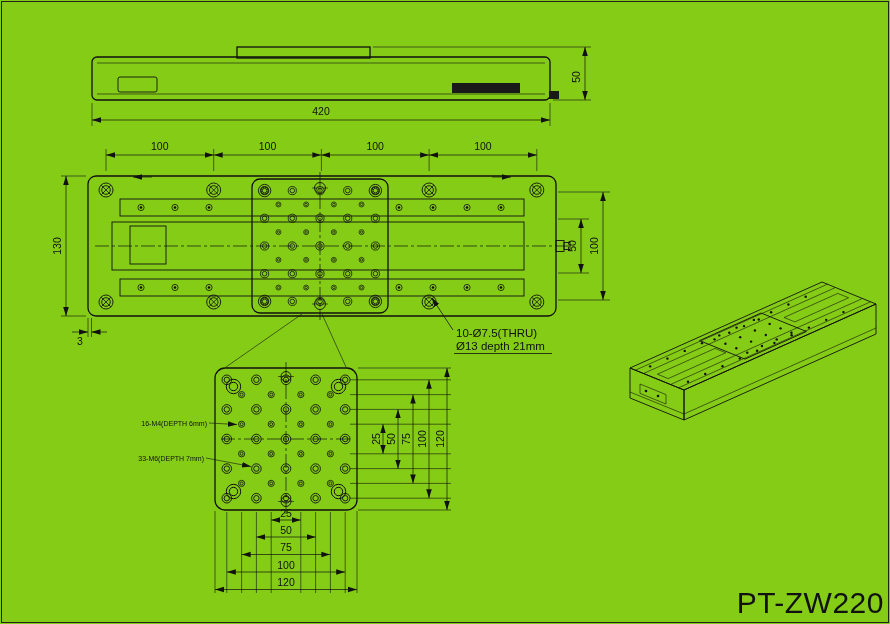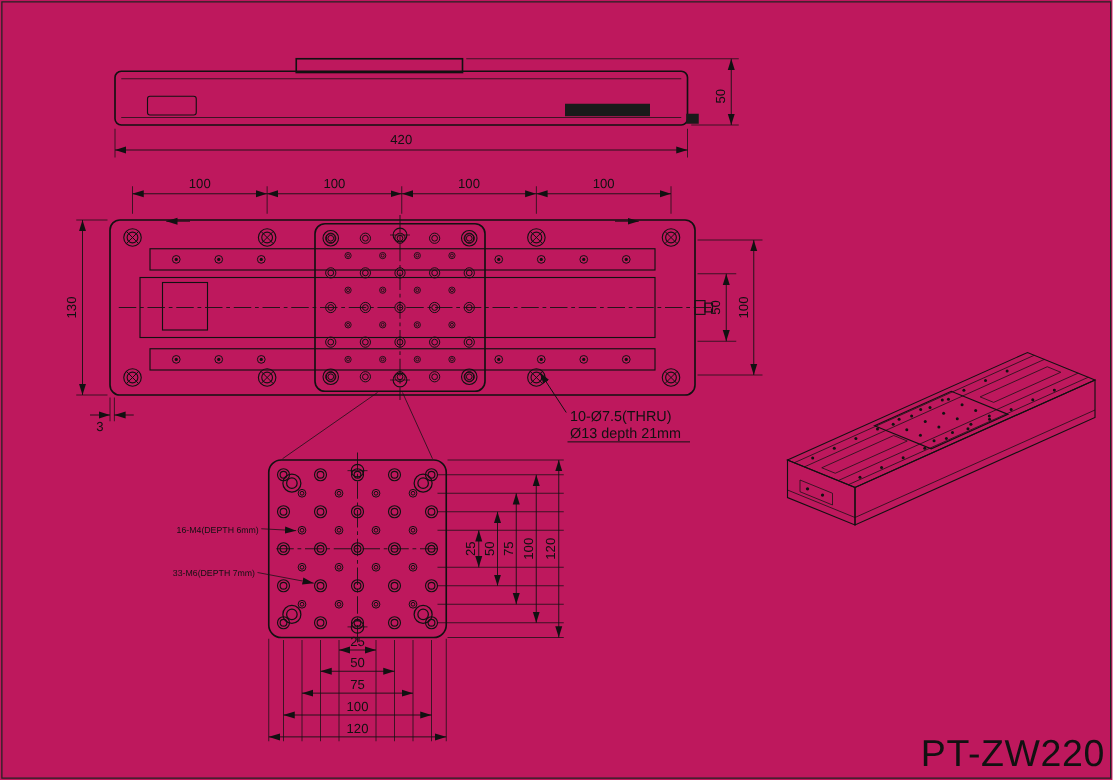--- a/index.html
+++ b/index.html
@@ -1,16 +1,16 @@
 <!DOCTYPE html>
 <html><head>
 <meta charset="utf-8">
 <style>
   html,body{margin:0;padding:0;background:#fff;}
-  .page{width:890px;height:624px;position:relative;background:#be185d;}
+  .page{width:890px;height:624px;position:relative;background:#84cc16;}
   svg{display:block;}
   svg text{font-family:"Liberation Sans",sans-serif;fill:#111;}
   .outline{fill:none;stroke:#111;stroke-width:1.3;}
   .med{fill:none;stroke:#111;stroke-width:0.9;}
   .thin{fill:none;stroke:#111;stroke-width:0.6;}
   .ext{fill:none;stroke:#111;stroke-width:0.6;}
   .dim{fill:none;stroke:#111;stroke-width:0.7;}
   .lead{fill:none;stroke:#111;stroke-width:0.8;}
   .cl{fill:none;stroke:#111;stroke-width:0.7;stroke-dasharray:14 3 3 3;}
   .dimtext{font-size:10.5px;}

